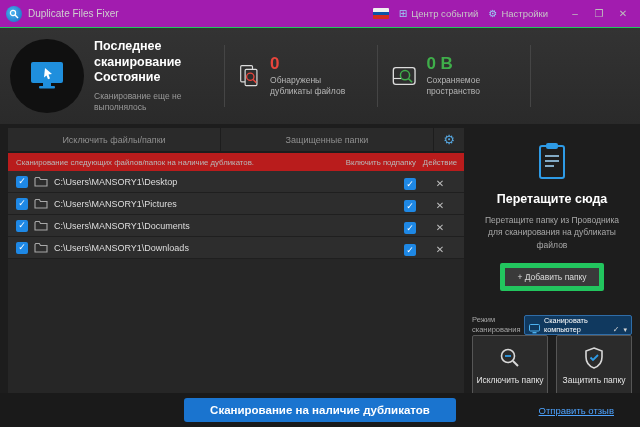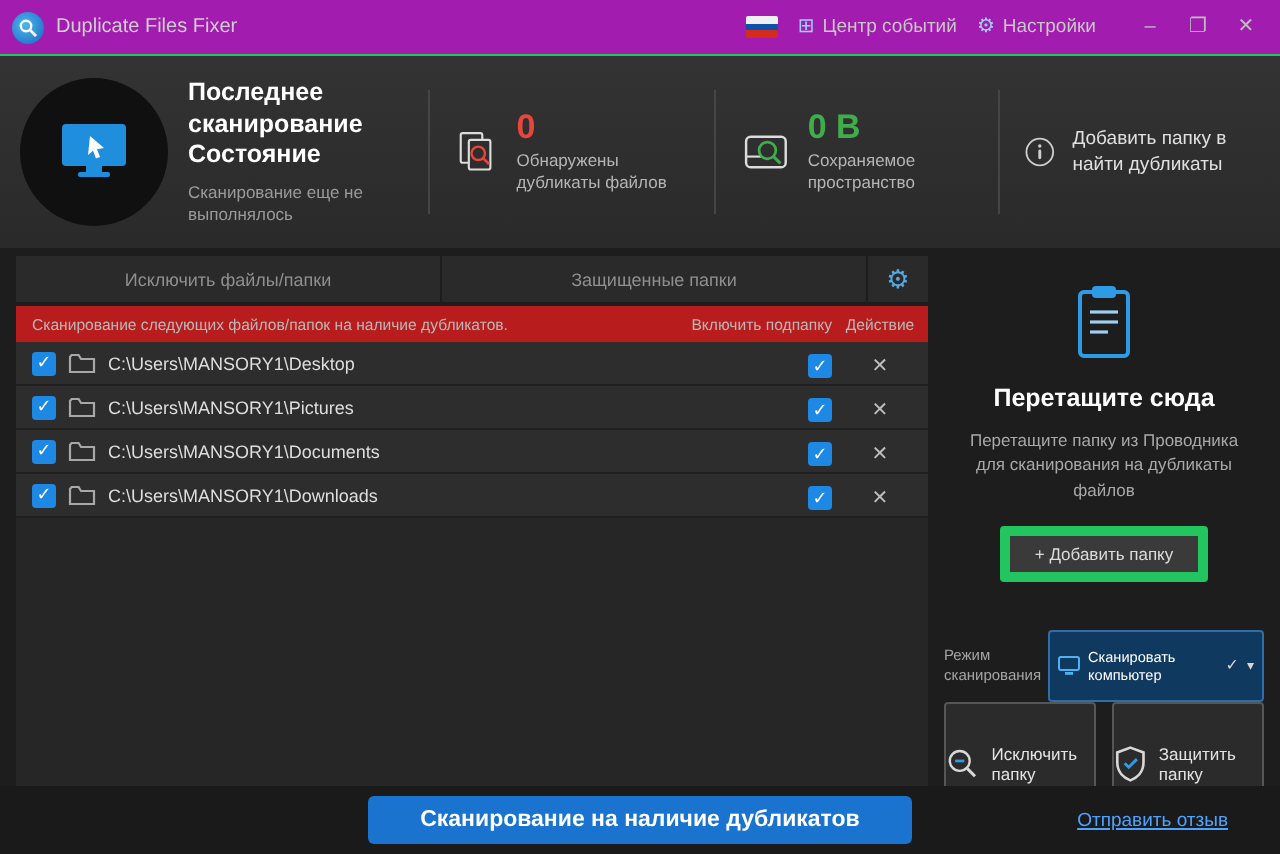--- a/index.html
+++ b/index.html
@@ -95,30 +95,30 @@
   .dropzone { text-align: center; padding: 14px 10px 10px 10px; }
   .dz-title { font-size: 12.5px; font-weight: bold; color: #ffffff; margin-top: 10px; }
   .dz-desc { font-size: 8.5px; color: #a8a8a8; line-height: 1.45; margin-top: 8px; }
   .dz-add-btn {
     margin: 12px auto 0 auto; background: #3a3a3a; border: 5px solid #22c55e; border-radius: 2px;
     color: #dcdcdc; font-size: 8.5px; padding: 4px 12px; display: inline-block;
   }
   .scanmode { display: flex; align-items: center; gap: 6px; margin-top: 14px; }
   .scanmode .sm-label { font-size: 7.5px; color: #a5a5a5; line-height: 1.3; width: 46px; }
   .sm-dropdown {
-    flex: 1; height: 36px; background: #10395f; border: 1px solid #2f6da8; border-radius: 2px;
-    display: flex; align-items: center; gap: 4px; padding: 0 4px; color: #fff; font-size: 7.3px;
+    flex: 1; height: 20px; background: #10395f; border: 1px solid #2f6da8; border-radius: 2px;
+    display: flex; align-items: flex-end; gap: 4px; padding: 0 4px; color: #fff; font-size: 7.3px;
   }
   .sm-mon { color: #4db2f0; font-size: 10px; display: inline-flex; }
   .sm-check { color: #d8d8d8; font-size: 8px; margin-left: auto; }
   .sm-caret { color: #d8d8d8; font-size: 7px; }
   .side-btns { margin-top: auto; display: flex; gap: 8px; padding-bottom: 2px; }
   .side-btn {
     flex: 1; height: 62px; background: #2b2b2b; border: 1px solid #565656; border-radius: 2px;
-    display: flex; align-items: center; justify-content: center; gap: 6px;
+    display: flex; flex-direction: column; align-items: center; justify-content: center; gap: 6px;
   }
   .side-btn .sb-label { font-size: 8.5px; color: #e3e3e3; }
 
   
   .footer {
     position: absolute; bottom: 0; left: 0; right: 0; height: 34px; background: #1a1a1a;
     display: flex; align-items: center; justify-content: center;
   }
   .scan-btn {
     background: #1a74cf; color: #ffffff; font-weight: bold; font-size: 11.5px;
@@ -199,28 +199,20 @@
       <circle cx="18" cy="16" r="5.5" fill="none" stroke="#3fae4a" stroke-width="1.8"></circle>
       <line x1="22" y1="20" x2="26.5" y2="24.5" stroke="#3fae4a" stroke-width="2"></line>
     </svg>
     <div>
       <div class="num num-green">0 В</div>
       <div class="lbl">Сохраняемое пространство</div>
     </div>
   </div>
   <div class="vdiv"></div>
 
-  <div class="addhint">
-    <svg width="26" height="26" viewBox="0 0 26 26">
-      <circle cx="13" cy="13" r="11" fill="none" stroke="#cfcfcf" stroke-width="1.5"></circle>
-      <circle cx="13" cy="8" r="1.4" fill="#cfcfcf"></circle>
-      <rect x="11.8" y="11" width="2.4" height="8" rx="1.2" fill="#cfcfcf"></rect>
-    </svg>
-    <div class="txt">Добавить папку в найти дубликаты</div>
-  </div>
 </div>
 
 <div class="main">
 
   <div class="left-panel">
     <div class="tabs">
       <div class="tab">Исключить файлы/папки</div>
       <div class="tab">Защищенные папки</div>
       <div class="tab-gear">
         <span>⚙</span>

